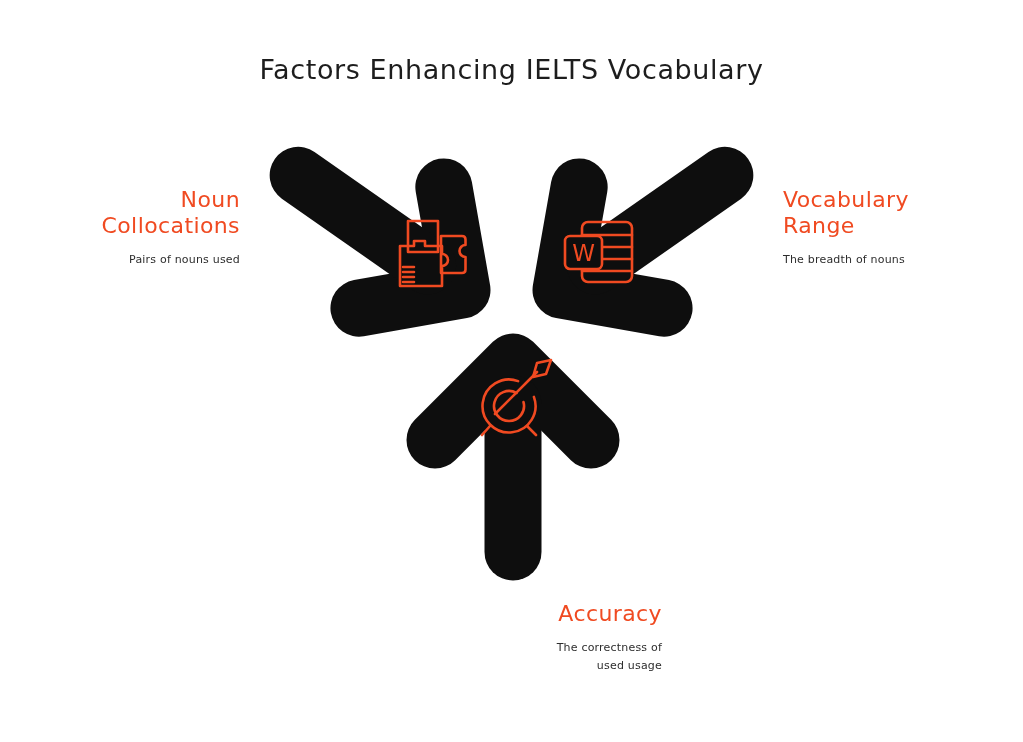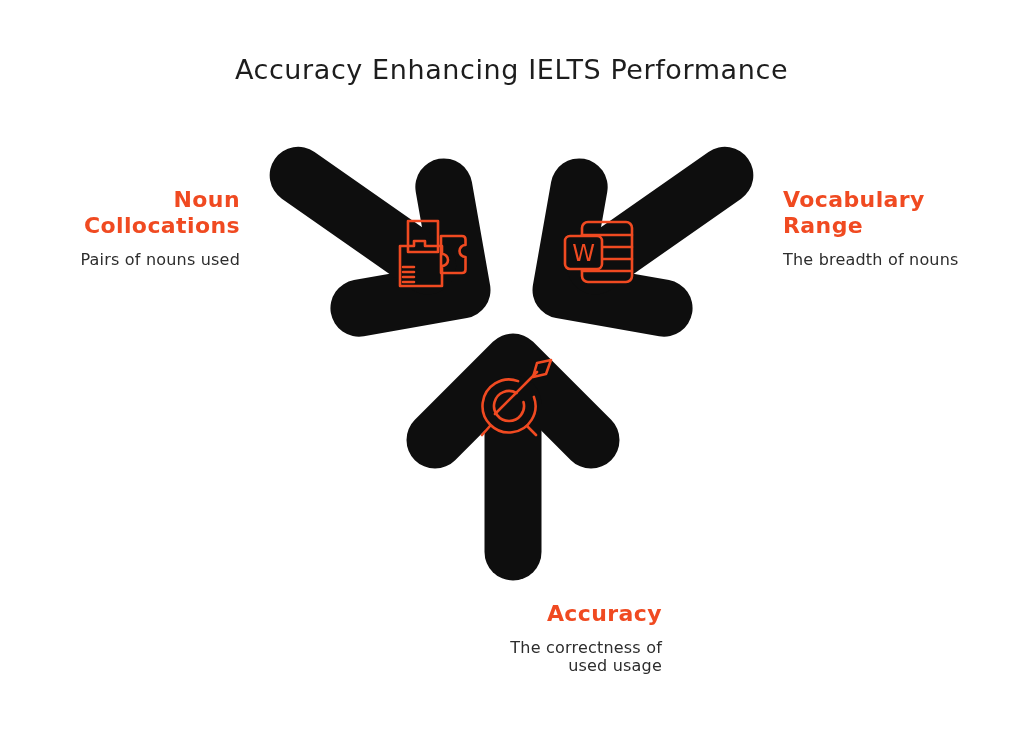--- a/index.html
+++ b/index.html
@@ -15,38 +15,38 @@
   .arrows-svg{position:absolute;left:0;top:0;}
   .arrow{stroke:#0e0e0e;fill:none;stroke-linecap:round;stroke-linejoin:round;stroke-width:57;}
   .icon{stroke:#f04a21;fill:none;stroke-width:2.6;stroke-linecap:round;stroke-linejoin:round;}
   .icon-fill{fill:#0e0e0e;stroke:#f04a21;stroke-width:2.6;}
   .icon-letter{
     fill:#f04a21;stroke:none;font-family:"DejaVu Sans","Liberation Sans",sans-serif;
     font-size:23px;text-anchor:middle;
   }
   .factor{position:absolute;}
   .factor h2{
-    margin:0;font-size:22px;line-height:26px;font-weight:bold;
+    margin:0;font-size:22px;line-height:26px;font-weight:normal;
     color:#f04a21;letter-spacing:0.4px;
   }
   .factor p{
-    margin:12px 0 0;font-size:16px;line-height:17.5px;
+    margin:12px 0 0;font-size:11px;line-height:17.5px;
     color:#2d2d2d;letter-spacing:0.2px;
   }
   .factor span{display:block;}
   .factor-left{top:187px;right:783px;width:220px;text-align:right;}
   .factor-right{top:187px;left:783px;width:220px;text-align:left;}
   .factor-bottom{top:601px;left:362px;width:300px;text-align:right;}
 </style>
 </head>
 <body>
 
 <div class="canvas">
 
-  <h1 class="page-title">Accuracy Enhancing IELTS Performance</h1>
+  <h1 class="page-title">Factors Enhancing IELTS Vocabulary</h1>
 
   <svg class="arrows-svg" width="1023" height="742" viewBox="0 0 1023 742">
 
     <g transform="translate(462,290) rotate(125)">
       <path class="arrow" d="M-74,74 L0,0 L74,74"></path>
       <path class="arrow" d="M0,42 L0,200"></path>
     </g>
 
     <g transform="translate(561,290) rotate(-125)">
       <path class="arrow" d="M-74,74 L0,0 L74,74"></path>

